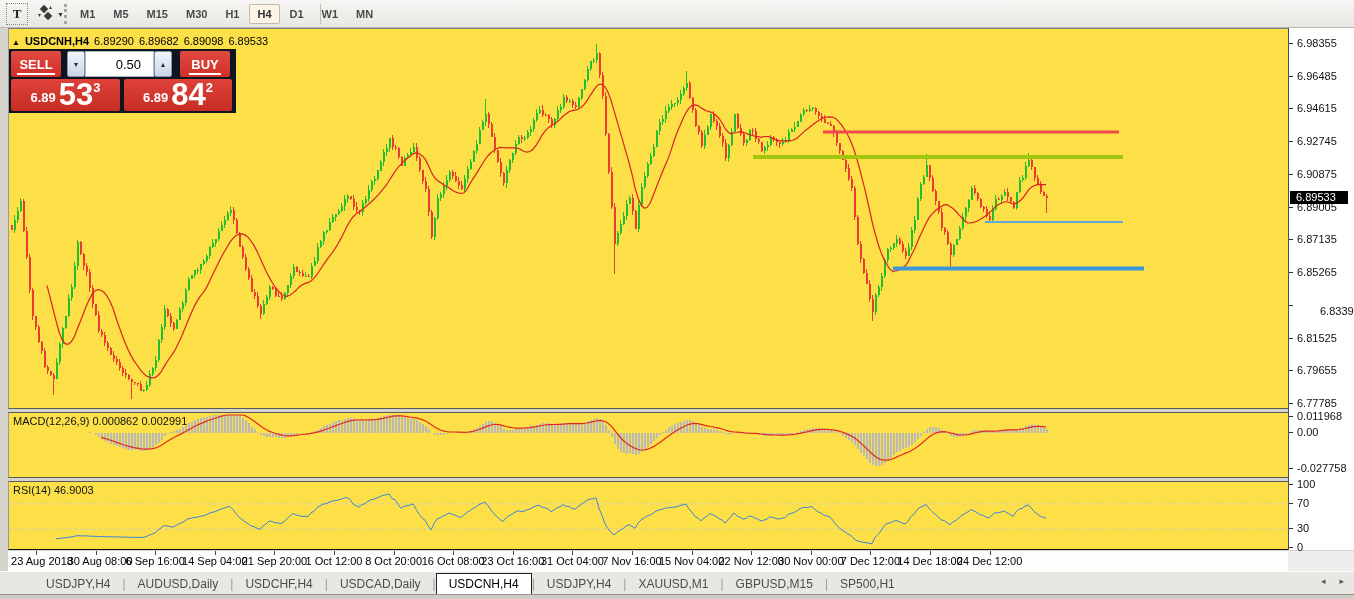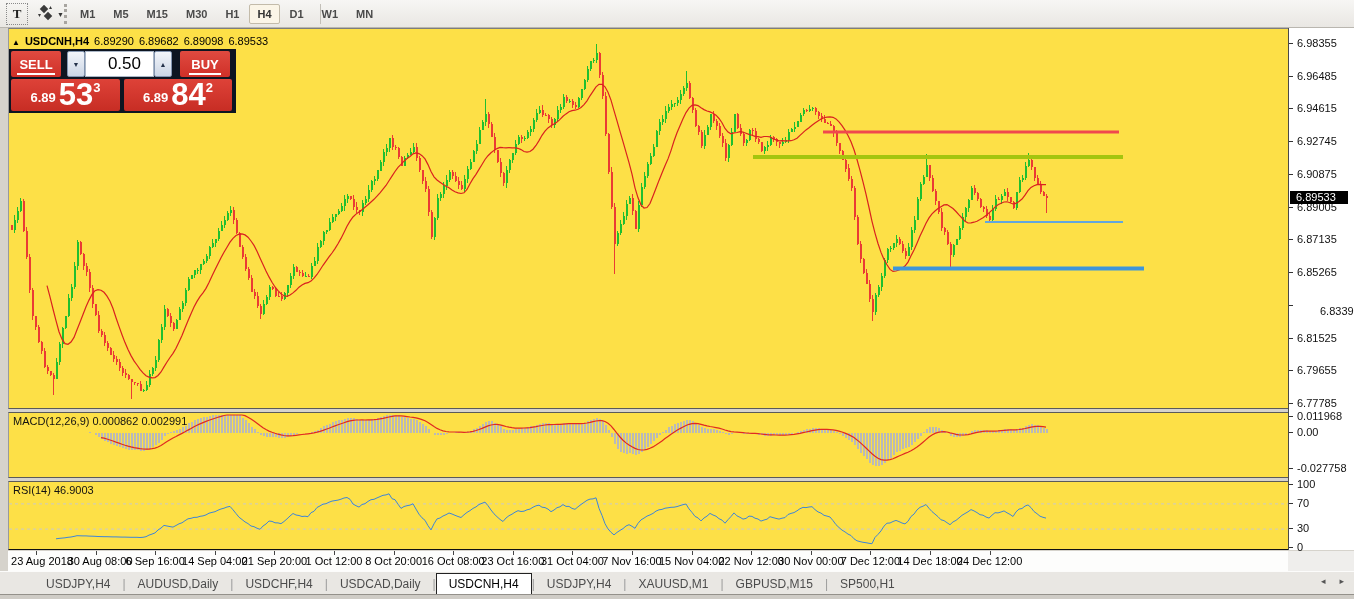--- a/index.html
+++ b/index.html
@@ -57,21 +57,21 @@
     z-index:5; padding:2px; }
   .tp-row1 { display:flex; height:26px; }
   .tp-row2 { display:flex; height:32px; margin-top:2px; }
   .red-btn { background:linear-gradient(#e04a40,#cf3028); border:none; border-radius:2px; color:#fff;
     font-size:13px; font-weight:700; cursor:pointer; font-family:"Liberation Sans",sans-serif; }
   .red-btn .ul { border-bottom:2px solid #fff; padding:0 2px 1px; }
   #sell-btn { width:50px; } #buy-btn { width:50px; margin-left:8px; }
   .spin { width:18px; height:26px; background:linear-gradient(#f2f5fa,#ccd6e5); border:1px solid #8395b0;
     border-radius:2px; font-size:7px; color:#24324a; cursor:pointer; padding:0; }
   #spin-down { margin-left:6px; }
-  #vol-input { width:69px; height:26px; border:1px solid #aab6c6; background:#fff; font-size:17px;
+  #vol-input { width:69px; height:26px; border:1px solid #aab6c6; background:#fff; font-size:13px;
     text-align:right; padding-right:12px; color:#000; font-family:"Liberation Sans",sans-serif; }
   .price-box { background:linear-gradient(#de4238,#c72d24); border-radius:2px; color:#fff; display:flex;
     align-items:flex-end; justify-content:center; padding-bottom:2px; }
   #sell-box { width:109px; } #buy-box { width:108px; margin-left:4px; }
   .p-small { font-size:13px; font-weight:700; margin:0 3px 4px 0; }
   .p-big { font-size:31px; font-weight:700; line-height:28px; }
   .p-sup { font-size:13px; font-weight:700; align-self:flex-start; margin-top:1px; }
 
   
   .tab-bar { position:absolute; left:0; top:571px; width:1354px; height:23px; background:#e9e7e3;

